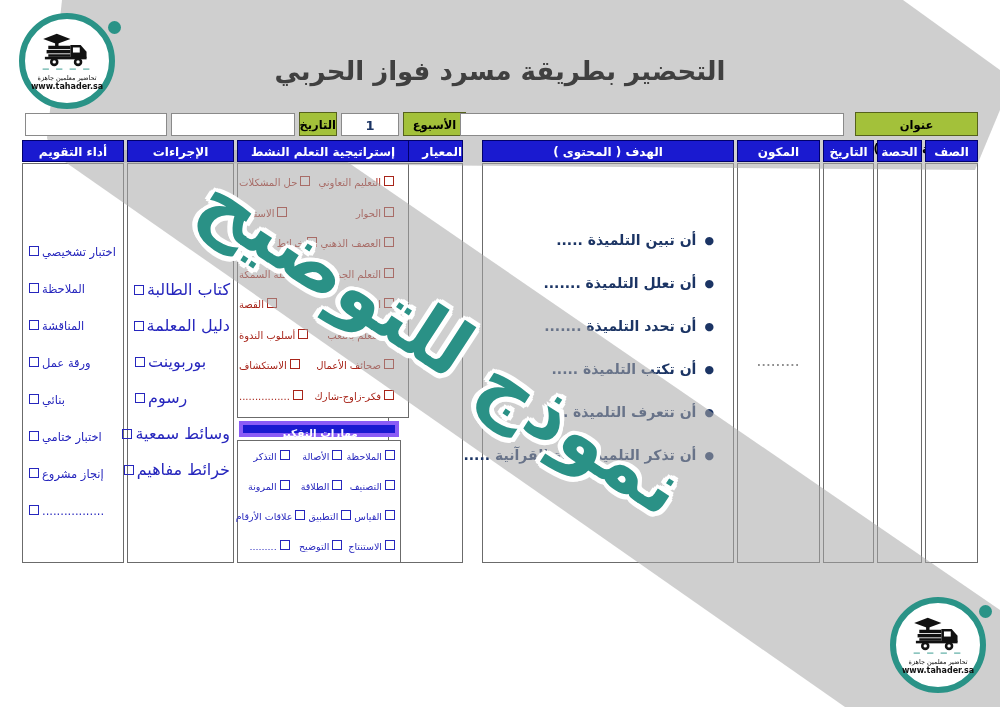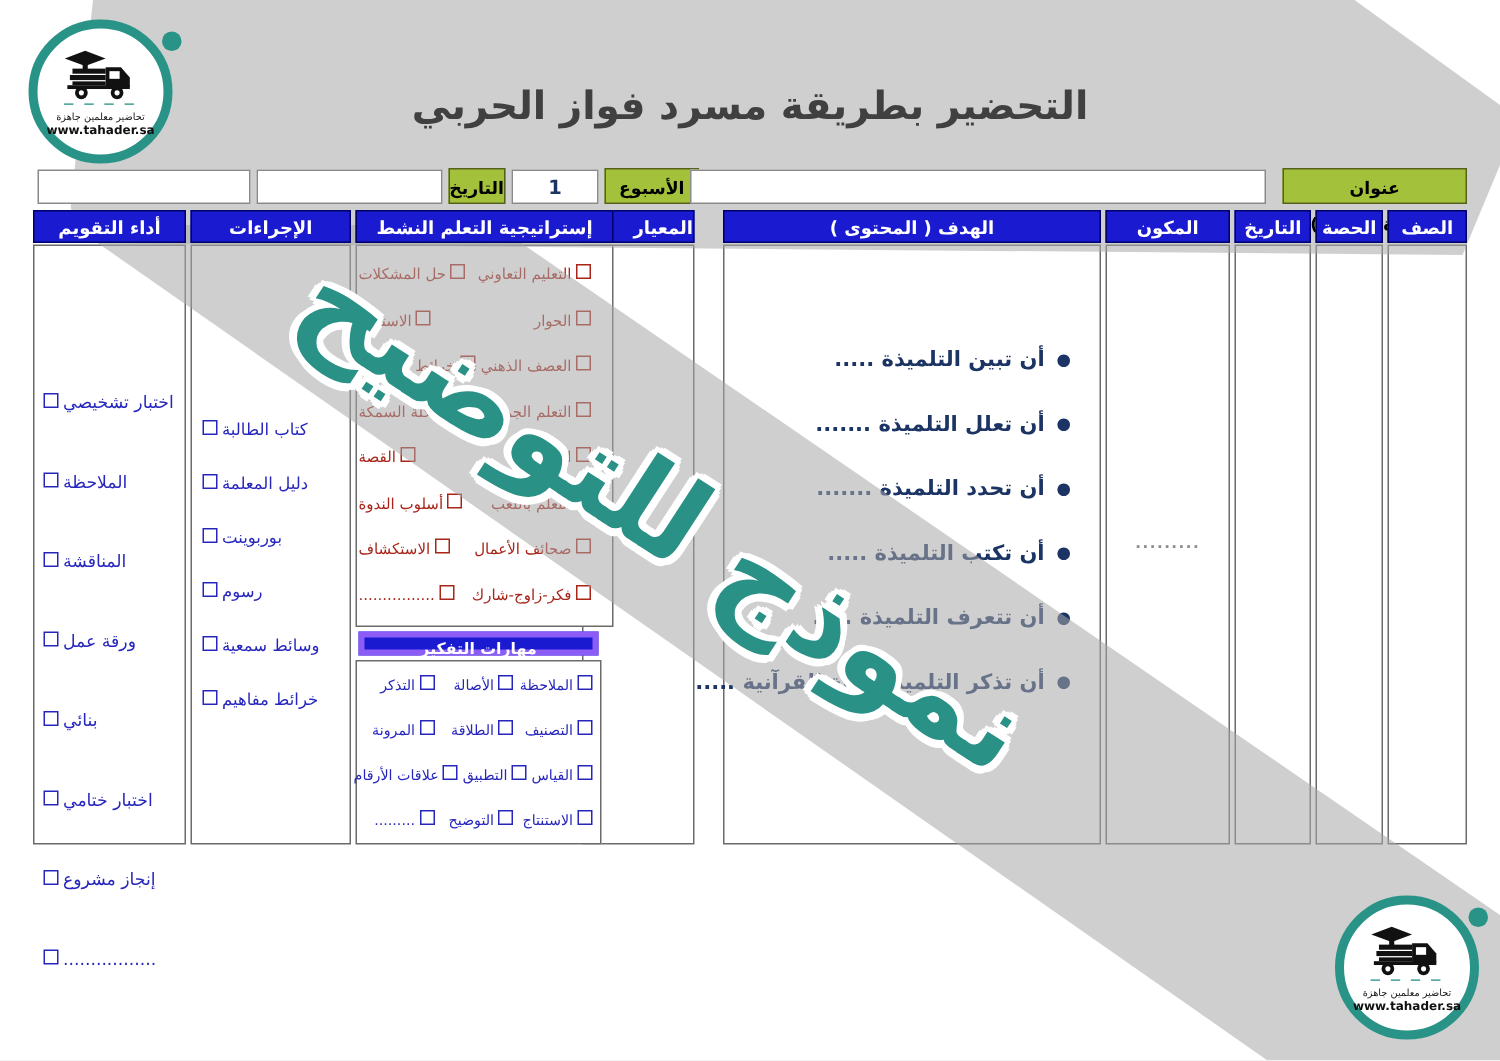--- a/index.html
+++ b/index.html
@@ -17,23 +17,23 @@
         font-weight:bold;font-size:13px;color:#1b3464;text-align:center;line-height:23px;}
   
   .hdr{position:absolute;top:140px;height:22px;background:#1a1ad0;color:#fff;font-weight:bold;font-size:12px;
        text-align:center;line-height:22px;border:1px solid #00006a;z-index:6;box-sizing:border-box;white-space:nowrap;}
   
   .cell{position:absolute;top:163px;height:400px;background:#fff;border:1px solid #6b6b6b;box-sizing:border-box;z-index:1;}
   .cb{display:inline-block;width:8px;height:8px;border:1.5px solid currentColor;margin:0 3px;vertical-align:0px;}
   .item{font-weight:normal;white-space:nowrap;}
   .blue{color:#2626bd;} .red{color:#a8251a;} .navy{color:#1b3464;}
   .eval-list{position:absolute;left:24px;top:245px;width:96px;direction:rtl;z-index:1;}
-  .eval-list .item{height:37px;font-size:11.5px;text-align:left;padding-left:2px;margin-top:16px;}
+  .eval-list .item{height:37px;font-size:11.5px;text-align:left;padding-left:2px;}
   .proc-list{position:absolute;left:129px;top:280px;width:101px;direction:rtl;z-index:1;}
-  .proc-list .item{height:36px;font-size:11px;text-align:left;padding-left:3px;}
+  .proc-list .item{height:36px;font-size:16px;text-align:left;padding-left:3px;}
   .strat-list{position:absolute;left:239px;top:176px;width:158px;direction:rtl;z-index:1;}
   .strat-row{display:flex;justify-content:space-between;height:30.5px;font-size:10px;}
   .think-bar{position:absolute;left:239px;top:421px;width:160px;height:16px;background:#1a1ad0;color:#fff;
              font-size:10.5px;font-weight:bold;text-align:center;line-height:16px;border:4px solid #8b5cf6;z-index:1;box-sizing:border-box;}
   .think-cell{position:absolute;left:237px;top:440px;width:164px;height:123px;background:#fff;border:1px solid #6b6b6b;box-sizing:border-box;z-index:1;}
   .think-grid{position:absolute;left:240px;top:450px;width:158px;direction:rtl;z-index:1;}
   .think-row{display:flex;height:30px;font-size:9.5px;}
   .think-row .item{flex:1;}
   .goal-list{position:absolute;left:484px;top:232px;width:244px;direction:rtl;z-index:1;}
   .goal-item{height:43px;font-size:14px;font-weight:bold;white-space:nowrap;padding-right:14px;}

